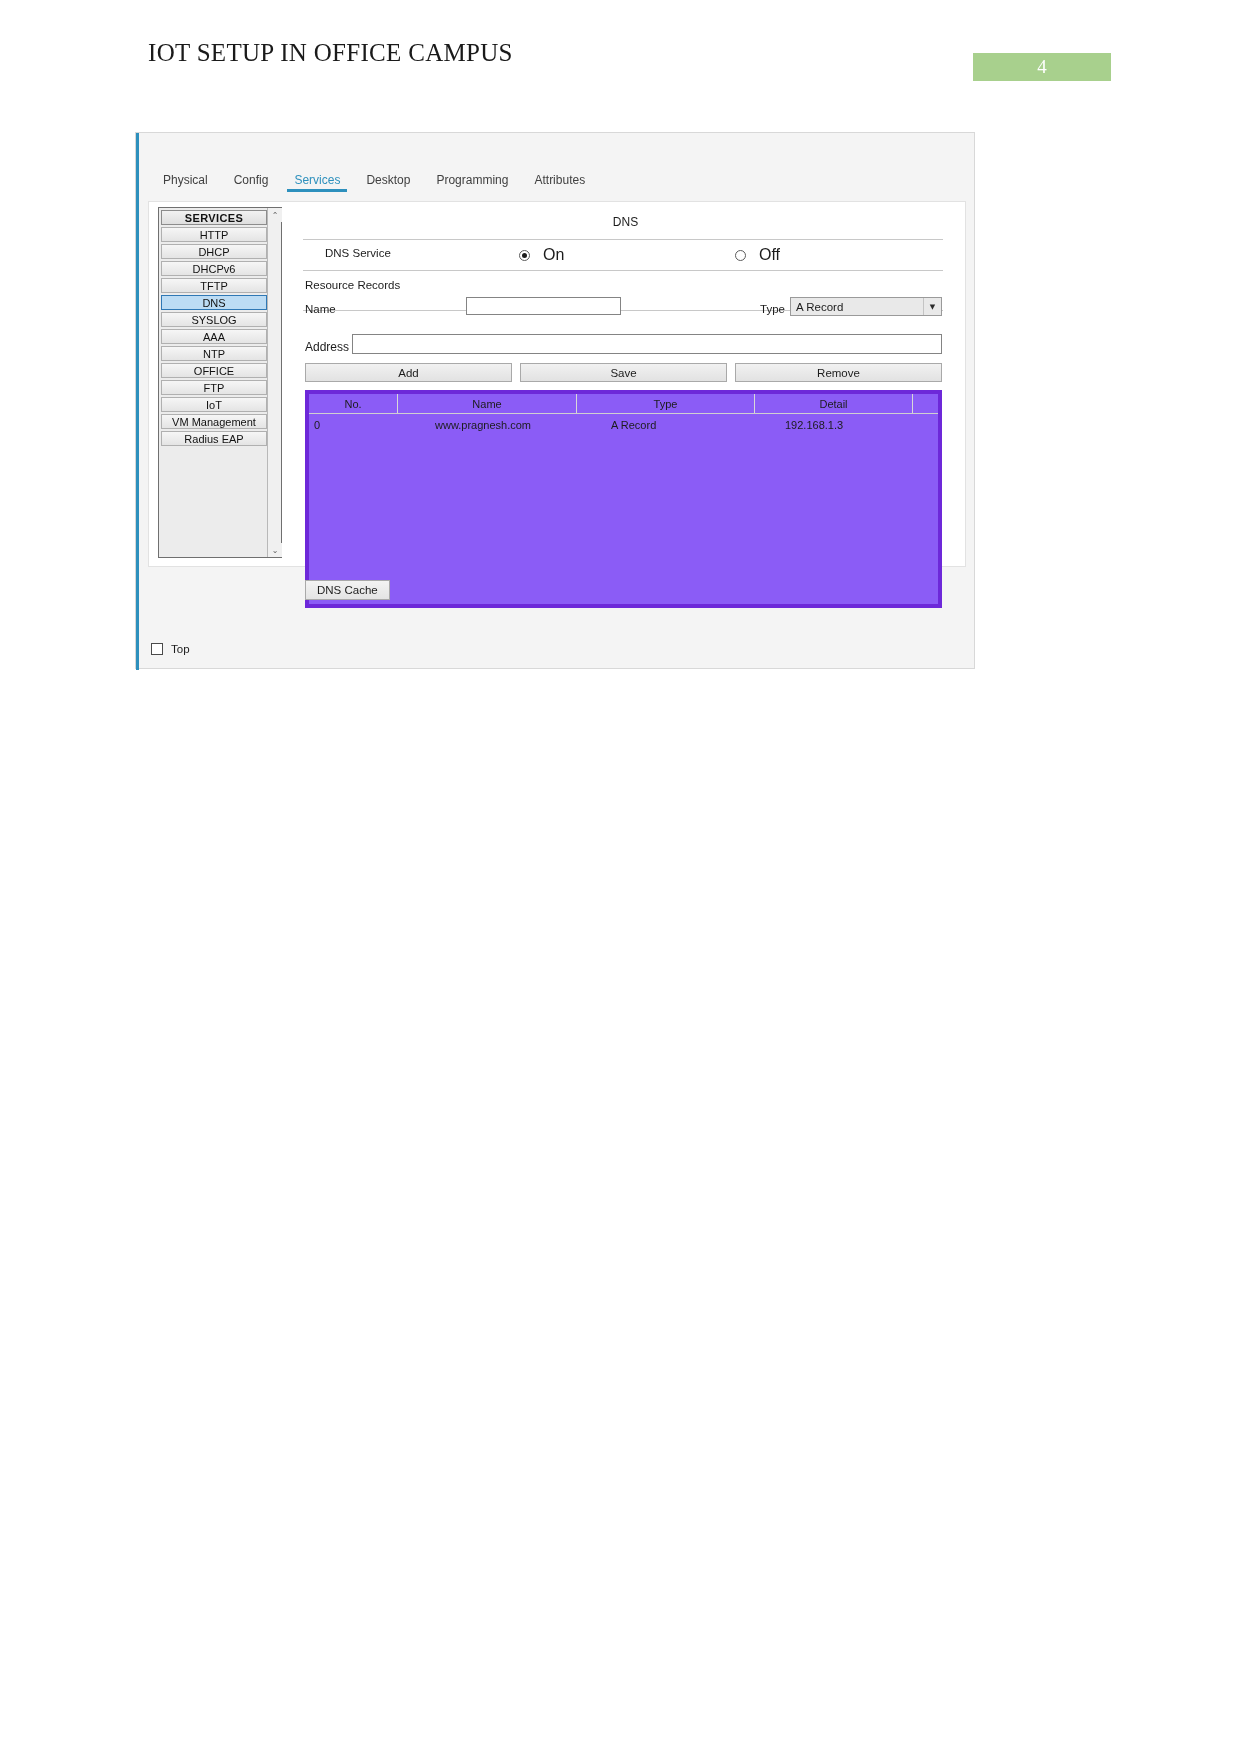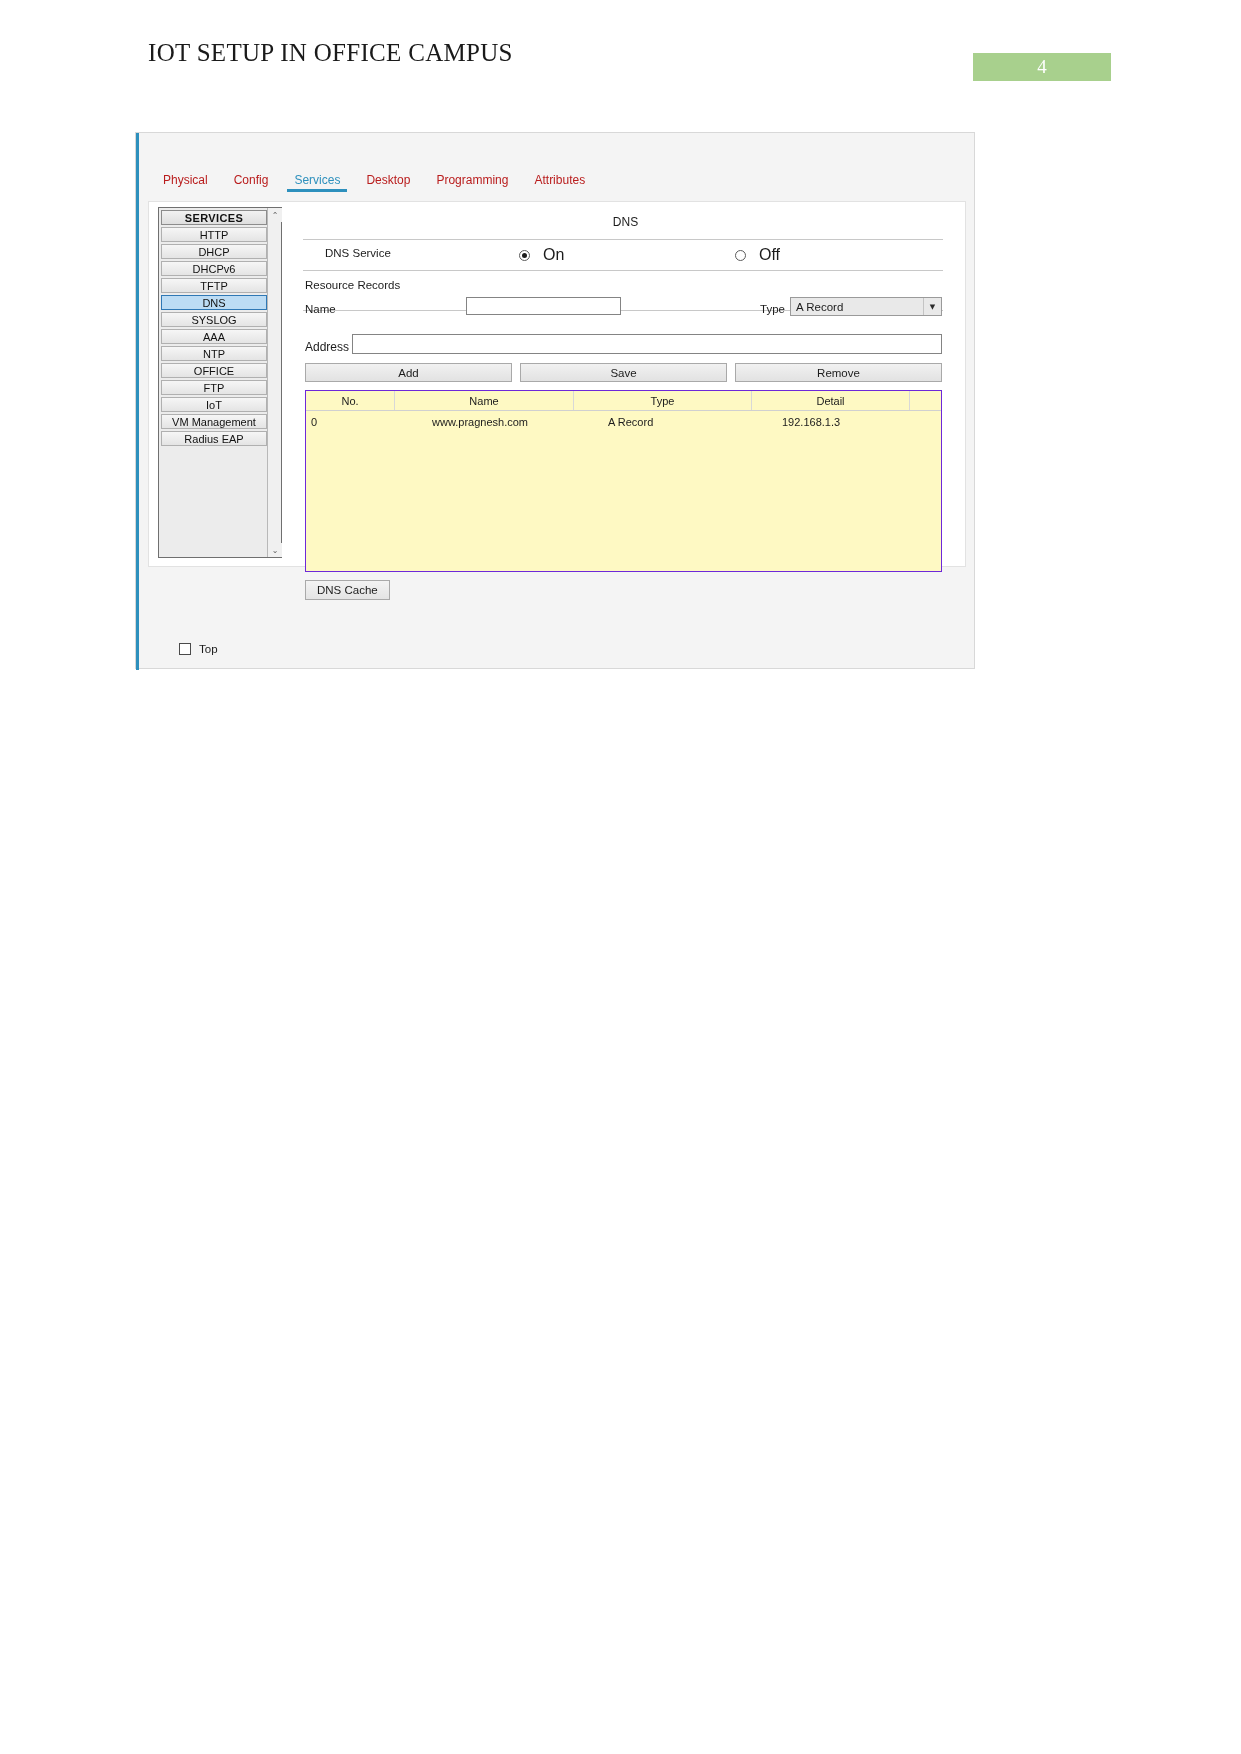--- a/index.html
+++ b/index.html
@@ -153,21 +153,21 @@
     background: #f4f4f4;
     display: flex;
     align-items: flex-start;
     padding-left: 11px;
     box-sizing: border-box;
   }
   .tab {
     position: relative;
     padding: 4px 13px 0 13px;
     font-size: 12px;
-    color: #b91c1c;
+    color: #404040;
     white-space: nowrap;
     cursor: default;
   }
   .tab.active { color: #2d90bd; }
   .tab.active::after {
     content: "";
     position: absolute;
     left: 6px;
     right: 6px;
     bottom: -5px;
@@ -432,23 +432,23 @@
   #btn-add    { left: 2px;   width: 207px; }
   #btn-save   { left: 217px; width: 207px; }
   #btn-remove { left: 432px; width: 207px; }
 
   
   #records-table {
     position: absolute;
     left: 2px;
     top: 183px;
     width: 637px;
-    height: 182px;
-    border: 1px solid #6d28d9;
-    background: #fef9c3;
+    height: 218px;
+    border: 4px solid #6d28d9;
+    background: #8b5cf6;
     box-sizing: border-box;
   }
   #records-head {
     display: flex;
     height: 19px;
     border-bottom: 1px solid #d0d0d0;
   }
   #records-head .cell {
     font-size: 11px;
     color: #1c1c1c;
@@ -503,21 +503,20 @@
     position: absolute;
     left: 3px;
     bottom: 0;
     right: 0;
     height: 38px;
     background: #f4f4f4;
     display: flex;
     align-items: center;
     padding-left: 12px;
     box-sizing: border-box;
-    margin-left: 28px;
   }
   #top-checkbox {
     width: 12px;
     height: 12px;
     border: 1px solid #4a4a4a;
     background: #ffffff;
     box-sizing: border-box;
     cursor: default;
   }
   #top-label {

